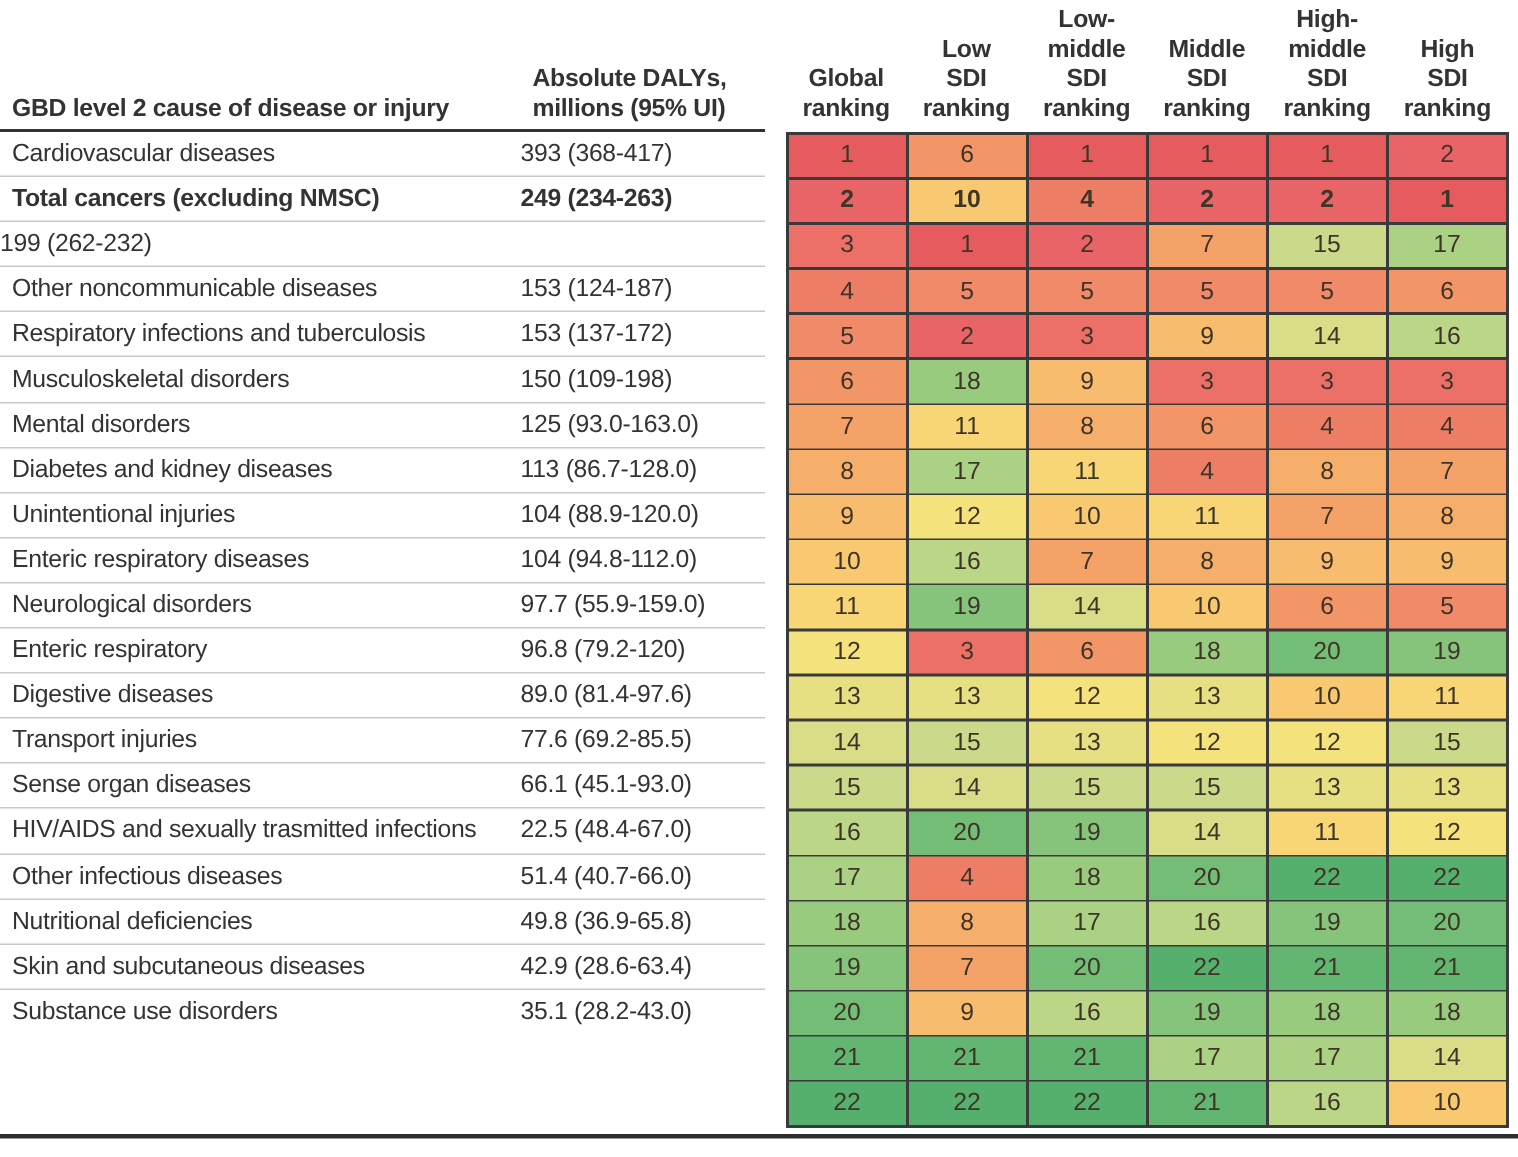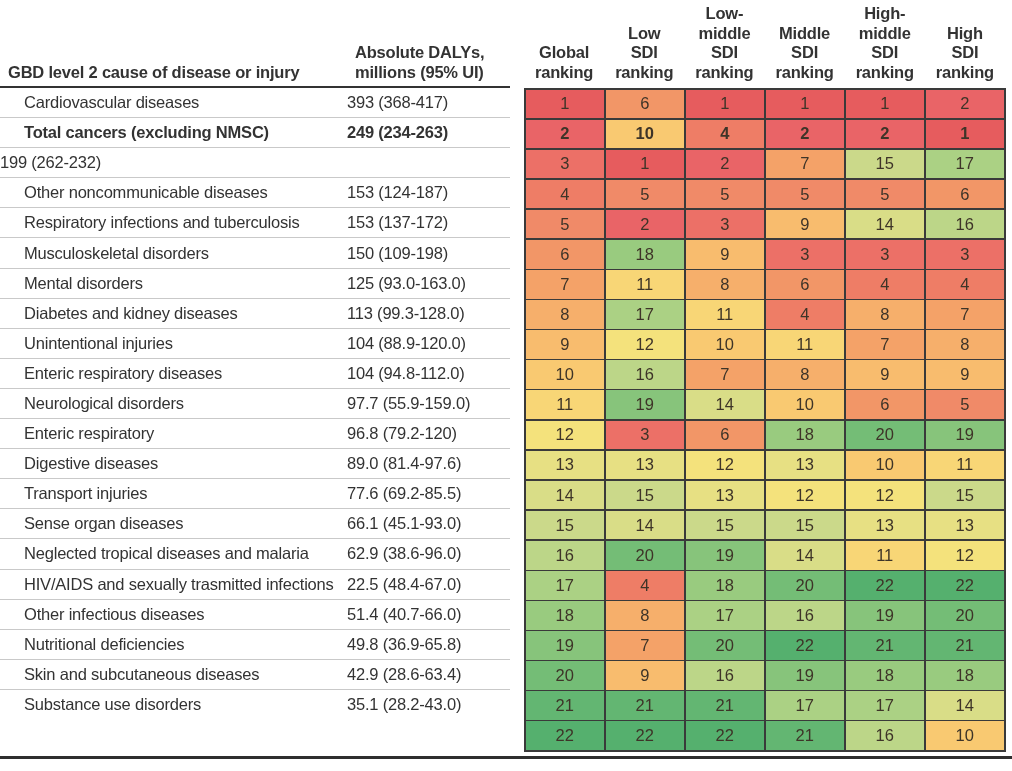--- a/index.html
+++ b/index.html
@@ -71,21 +71,21 @@
   }
   .row {
     height: 30.1px;
     display: flex;
     align-items: center;
     border-bottom: 1px solid #c9c9c9;
     font-size: 16.5px;
     letter-spacing: -0.2px;
   }
   .row:last-child { border-bottom: none; }
-  .row .cause { width: 347px; padding-left: 24px; }
+  .row .cause { width: 347px; padding-left: 8px; }
   .row .dalys { width: 163px; padding-left: 0; }
   .row.bold-row { font-weight: bold; }
 
   
   .heat-grid {
     position: absolute;
     left: 524px;
     top: 88px;
     width: 481.5px;
     display: grid;
@@ -171,21 +171,21 @@
       <div class="row">
     <div class="cause">Musculoskeletal disorders</div>
     <div class="dalys">150 (109-198)</div>
   </div>
       <div class="row">
     <div class="cause">Mental disorders</div>
     <div class="dalys">125 (93.0-163.0)</div>
   </div>
       <div class="row">
     <div class="cause">Diabetes and kidney diseases</div>
-    <div class="dalys">113 (99.3-128.0)</div>
+    <div class="dalys">113 (86.7-128.0)</div>
   </div>
       <div class="row">
     <div class="cause">Unintentional injuries</div>
     <div class="dalys">104 (88.9-120.0)</div>
   </div>
       <div class="row">
     <div class="cause">Enteric respiratory diseases</div>
     <div class="dalys">104 (94.8-112.0)</div>
   </div>
       <div class="row">
@@ -200,24 +200,20 @@
     <div class="cause">Digestive diseases</div>
     <div class="dalys">89.0 (81.4-97.6)</div>
   </div>
       <div class="row">
     <div class="cause">Transport injuries</div>
     <div class="dalys">77.6 (69.2-85.5)</div>
   </div>
       <div class="row">
     <div class="cause">Sense organ diseases</div>
     <div class="dalys">66.1 (45.1-93.0)</div>
-  </div>
-      <div class="row">
-    <div class="cause">Neglected tropical diseases and malaria</div>
-    <div class="dalys">62.9 (38.6-96.0)</div>
   </div>
       <div class="row">
     <div class="cause">HIV/AIDS and sexually trasmitted infections</div>
     <div class="dalys">22.5 (48.4-67.0)</div>
   </div>
       <div class="row">
     <div class="cause">Other infectious diseases</div>
     <div class="dalys">51.4 (40.7-66.0)</div>
   </div>
       <div class="row">

